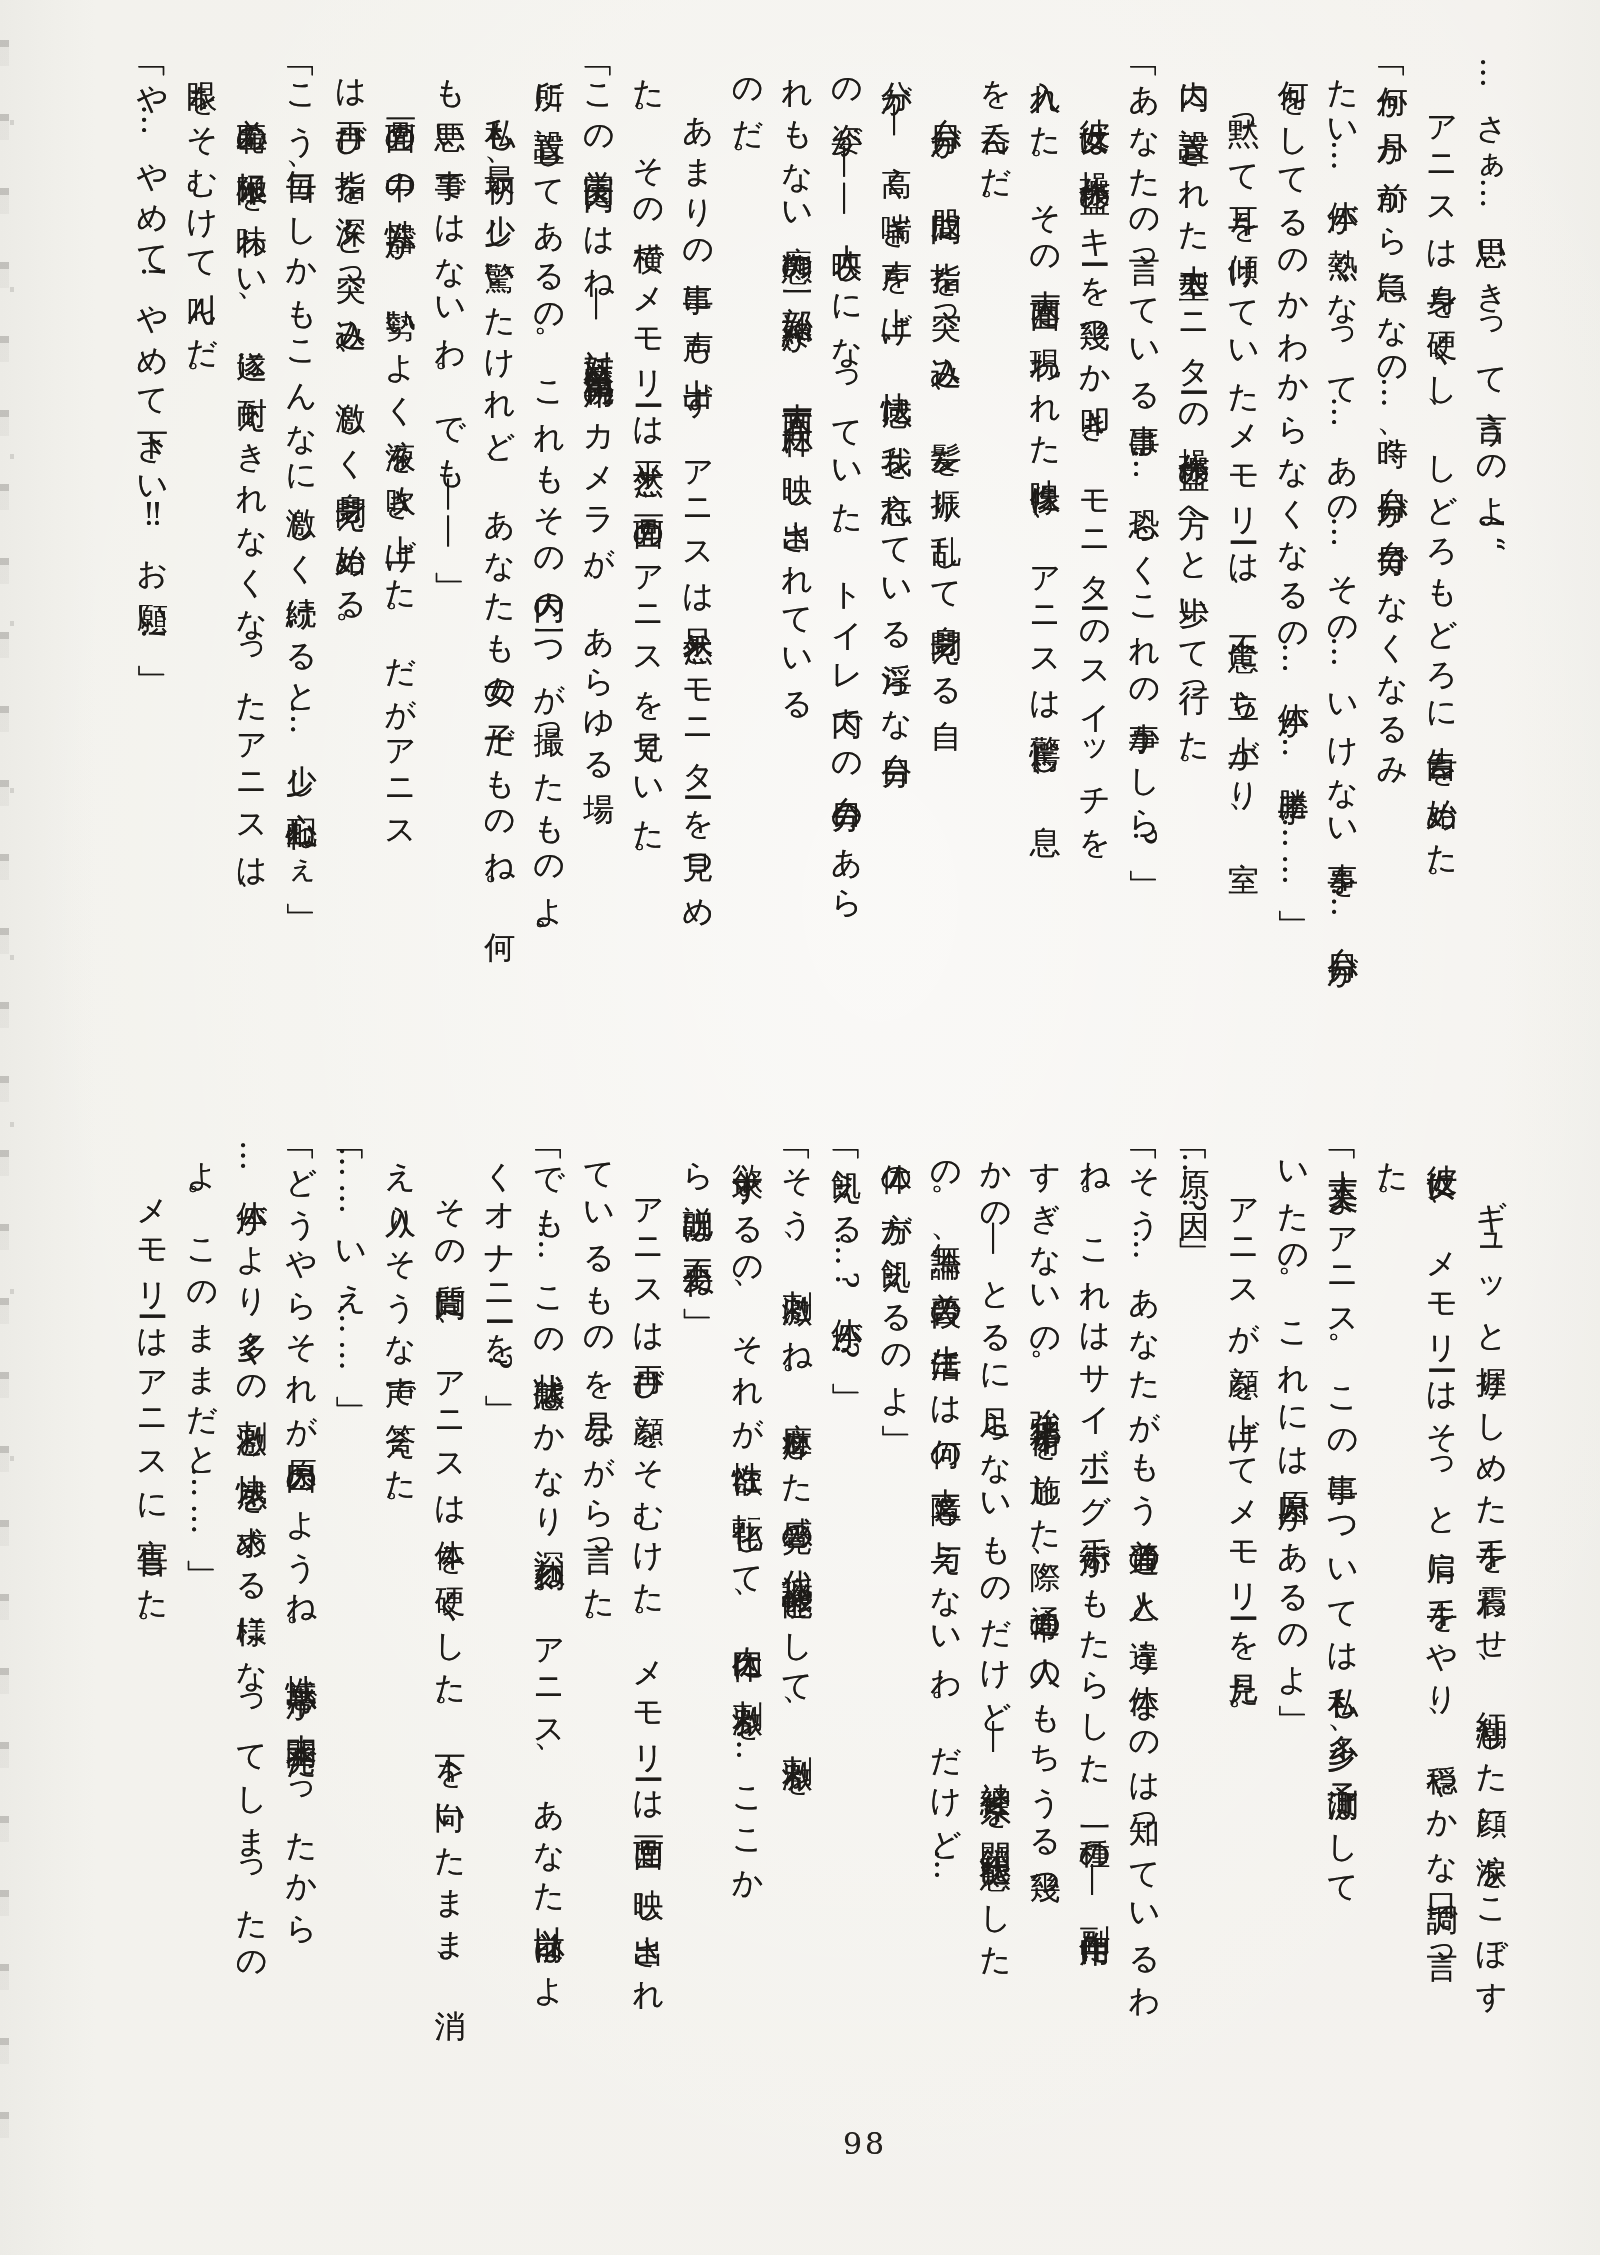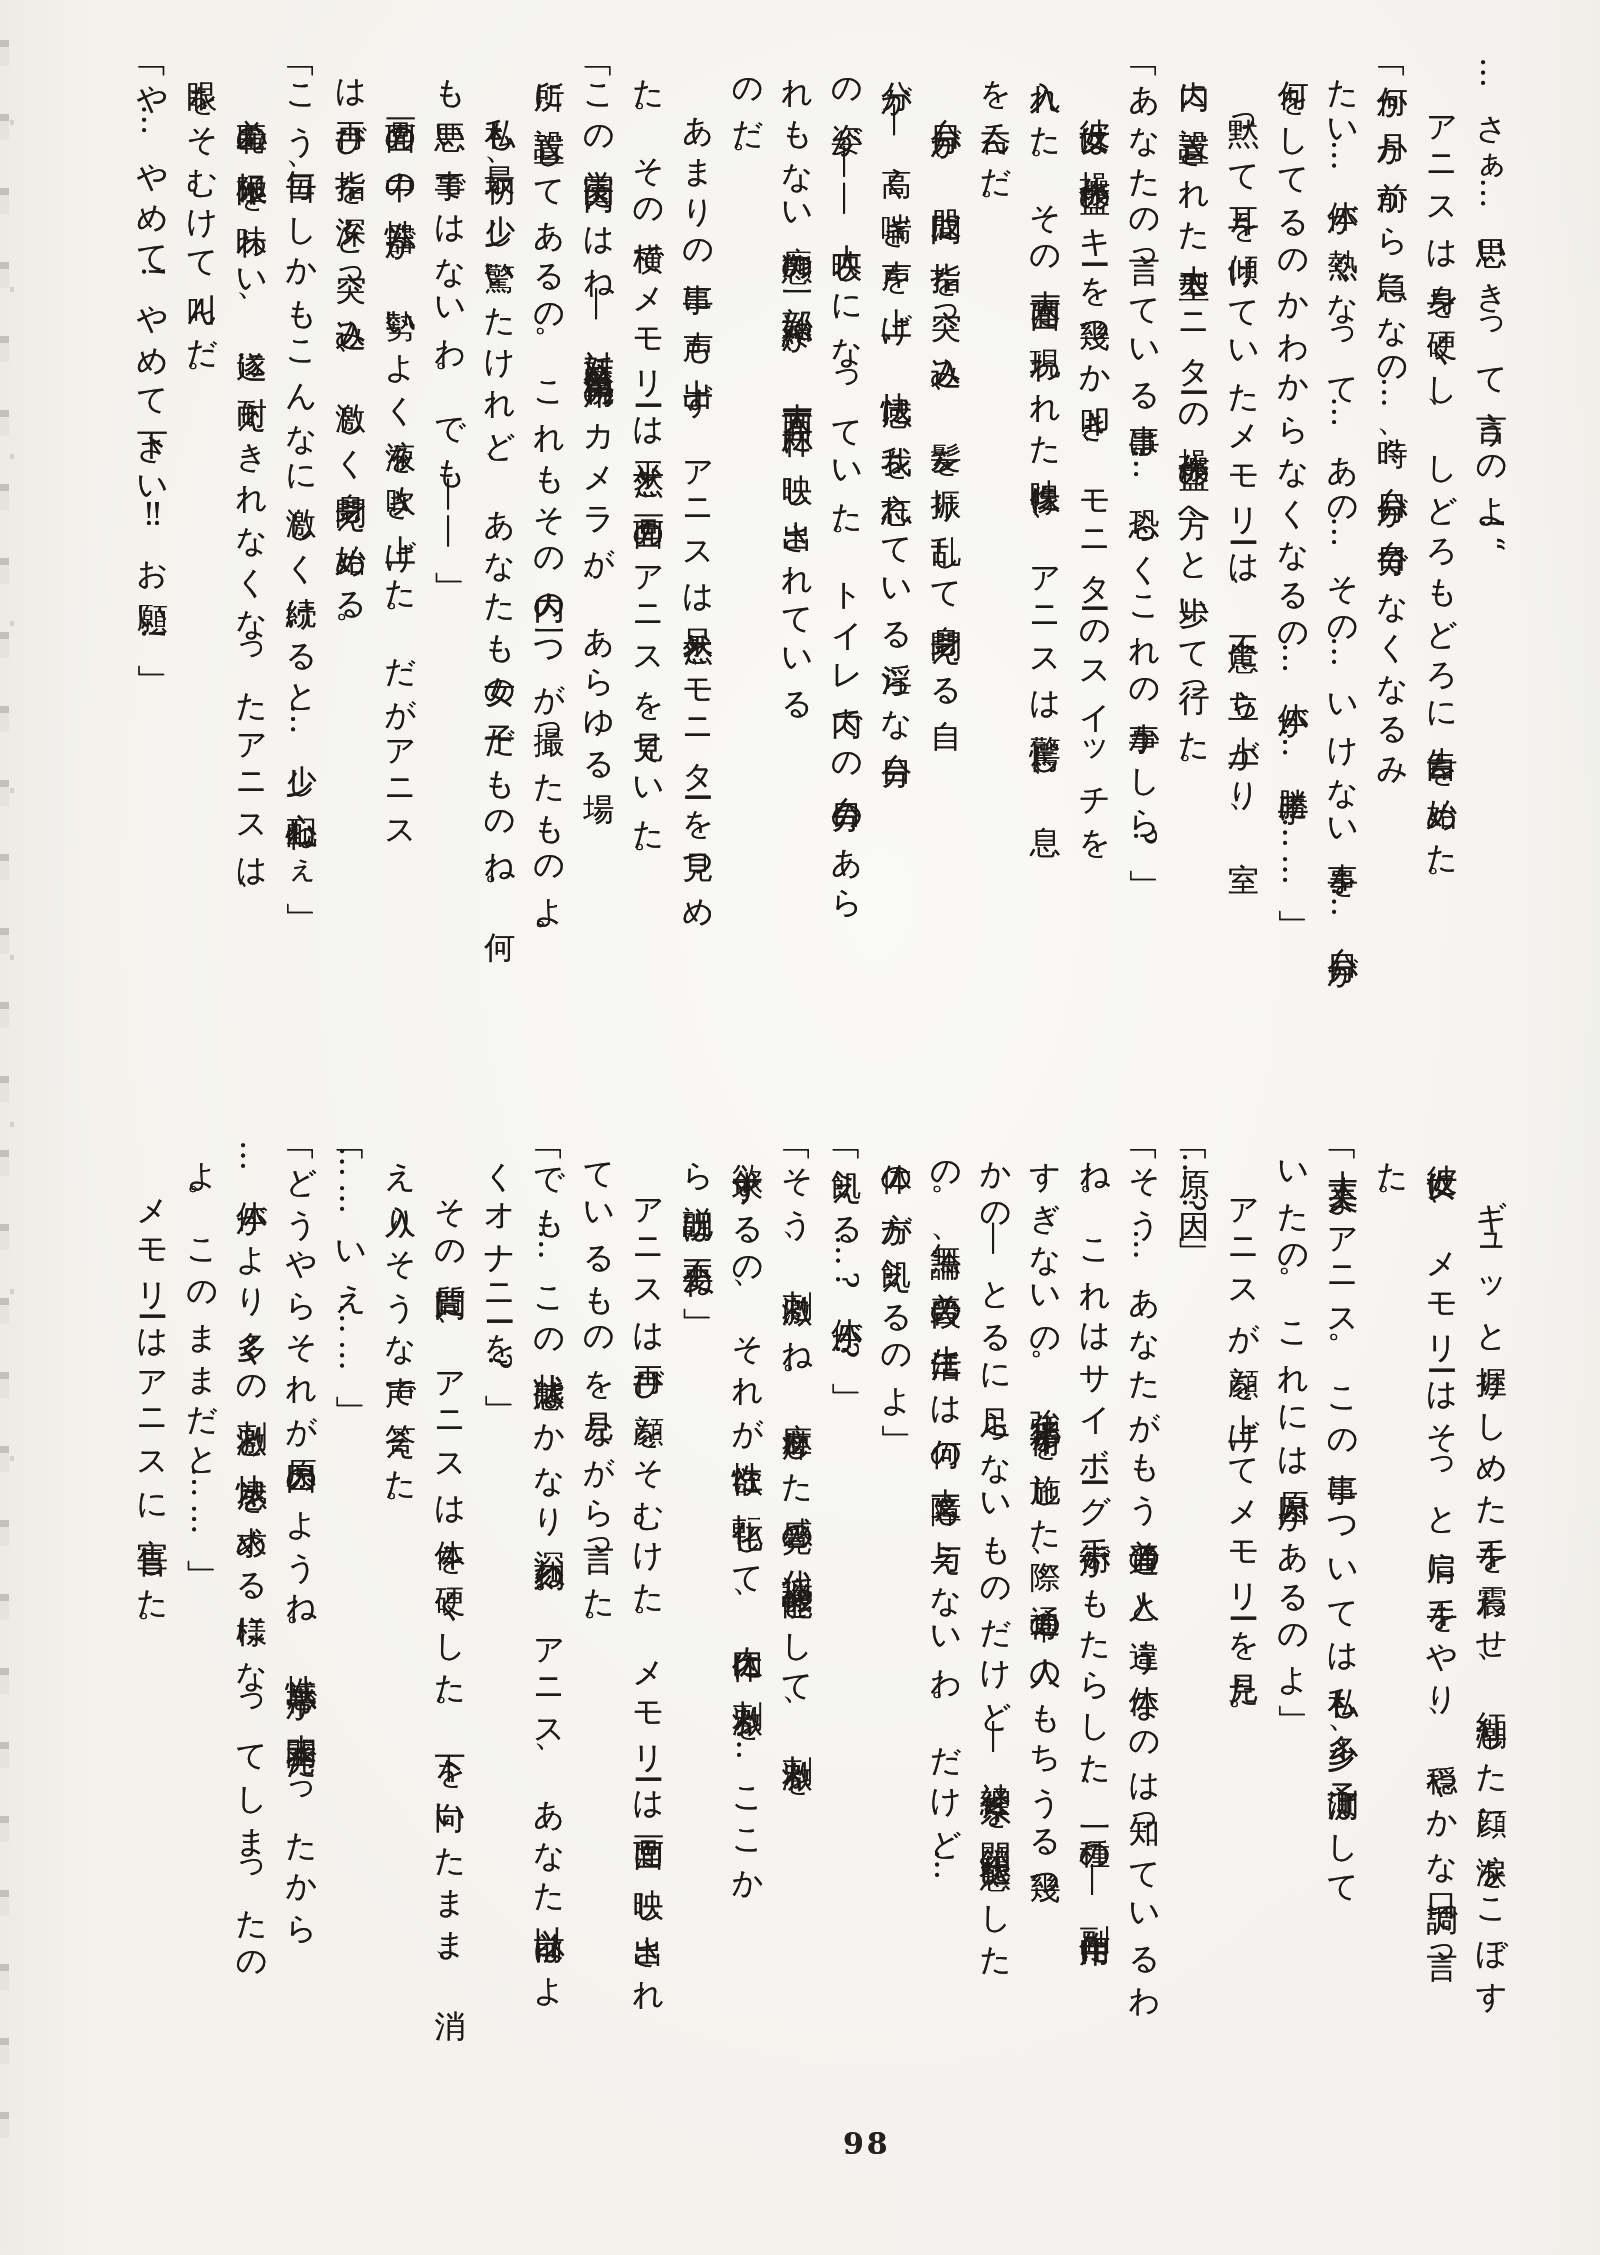--- a/index.html
+++ b/index.html
@@ -32,21 +32,20 @@
   .dan-bottom { top: 1140px; height: 1042px; }
   .col { white-space: nowrap; }
   .col.indent { text-indent: 37px; }
   .page-number {
     position: absolute;
     top: 2126px; left: 843px;
     font-size: 30px;
     letter-spacing: 3px;
     color: #24211d;
     text-shadow: 0 0 0.5px rgba(20,18,15,0.6);
-    font-weight: bold;
   }
   
   .edge-marks {
     position: absolute;
     left: 0; top: 40px;
     width: 9px; height: 2100px;
     background: repeating-linear-gradient(
       180deg,
       rgba(45,42,38,0.40) 0 7px,
       rgba(45,42,38,0.08) 7px 26px,

